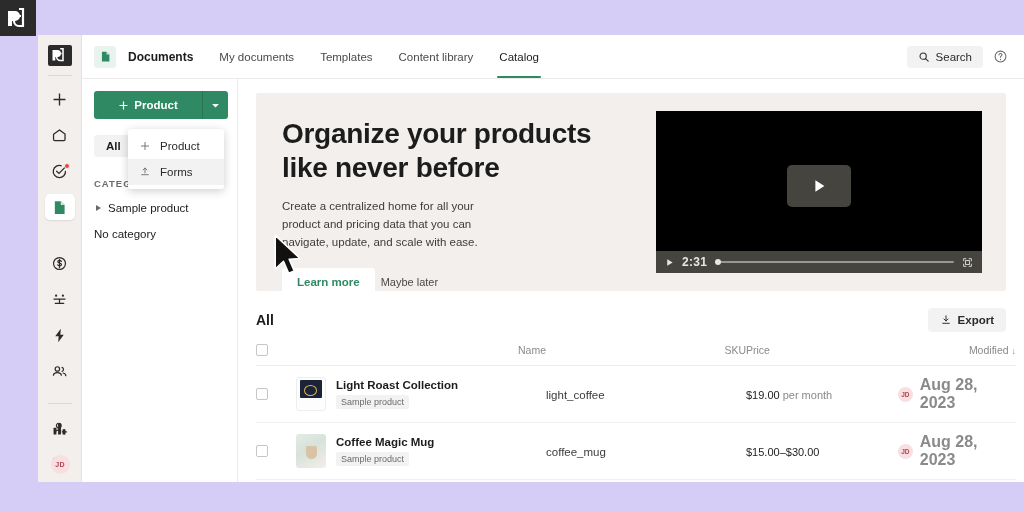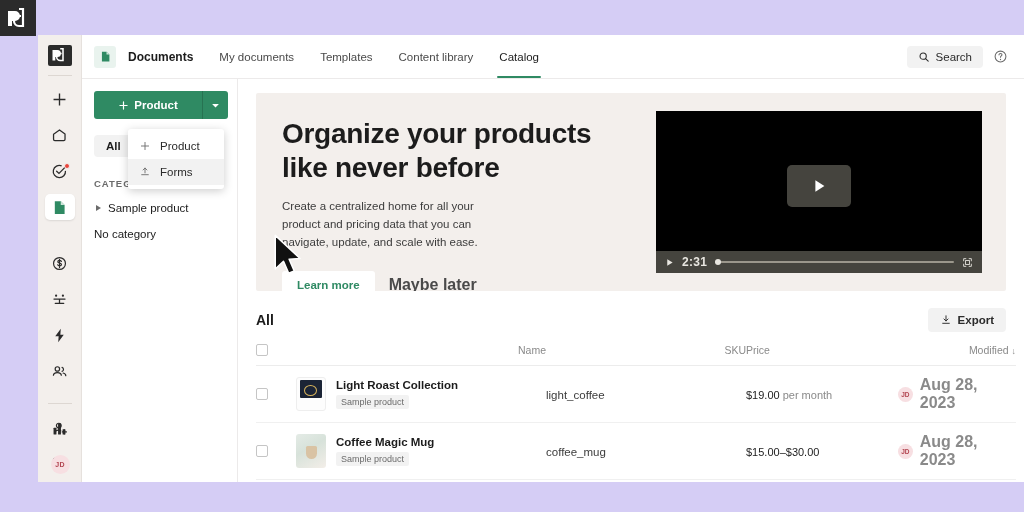--- a/index.html
+++ b/index.html
@@ -161,26 +161,26 @@
     background: #f3efec; height: 198px; display: flex; padding: 0;
     border-radius: 2px; overflow: hidden;
   }
   .promo-left { flex: 1; padding: 24px 0 0 26px; min-width: 0; }
   .promo-title {
     font-size: 28px; font-weight: bold; color: #1c1c1c; line-height: 1.22; letter-spacing: -.3px;
   }
   .promo-sub {
     margin-top: 13px; font-size: 11.5px; color: #3c3c3c; line-height: 1.55; max-width: 205px;
   }
-  .promo-actions { margin-top: 16px; display: flex; align-items: center; gap: 8px; }
+  .promo-actions { margin-top: 16px; display: flex; align-items: center; gap: 0; }
   .btn-white {
     background: #fff; color: #2f8a63; font-size: 11.5px; font-weight: bold;
     padding: 8px 15px; border-radius: 3px; cursor: pointer;
   }
-  .btn-ghost { font-size: 16px; font-weight: bold; color: #4a4a4a; padding: 8px 6px; cursor: pointer; }
+  .btn-ghost { font-size: 11px; font-weight: normal; color: #4a4a4a; padding: 8px 6px; cursor: pointer; }
   .promo-video {
     width: 326px; flex: 0 0 326px; background: #000; margin: 18px 24px 18px 0;
     position: relative;
   }
   .play-big {
     position: absolute; left: 50%; top: 46%; transform: translate(-50%,-50%);
     width: 64px; height: 42px; background: #45443e; border-radius: 5px;
     display: flex; align-items: center; justify-content: center;
   }
   .play-big svg { width: 18px; height: 18px; color: #fff; }

